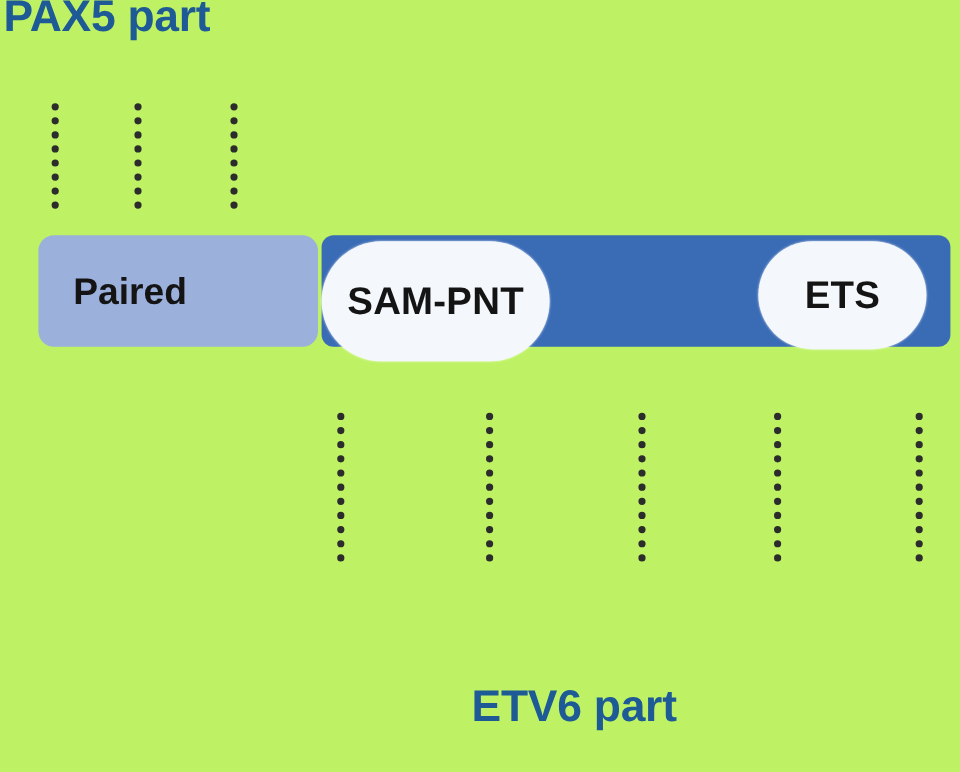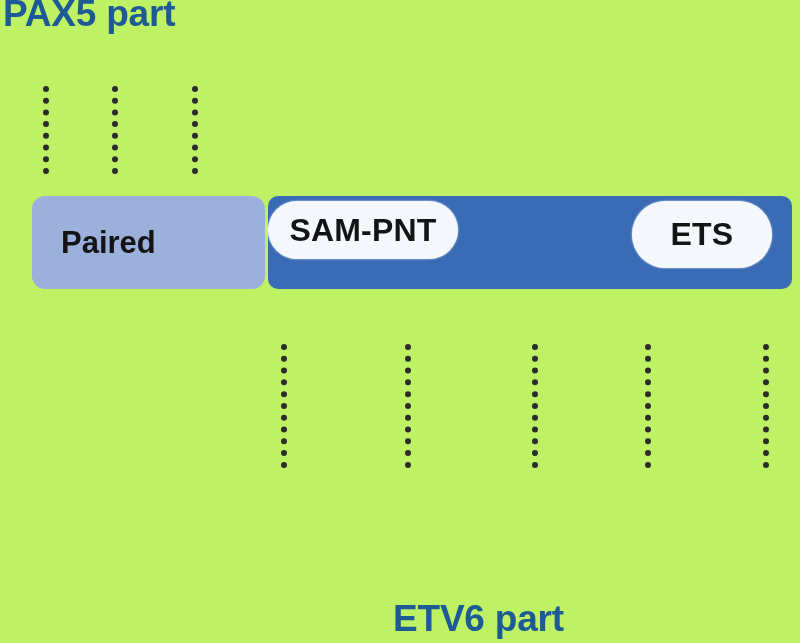--- a/index.html
+++ b/index.html
@@ -29,21 +29,21 @@
     letter-spacing: -0.2px;
     color: #1d5a96;
     white-space: nowrap;
   }
   #pax5-label {
     left: 3px;
     top: -5px;
   }
   #etv6-label {
     left: 393px;
-    top: 600px;
+    top: 570px;
   }
 
   
   #domain-bar {
     position: absolute;
     left: 32px;
     top: 196px;
     width: 760px;
     height: 93px;
   }
@@ -74,27 +74,27 @@
     border-radius: 999px;
     display: flex;
     align-items: center;
     justify-content: center;
     box-shadow: 0 0 2px rgba(255,255,255,0.9);
   }
   #sam-pnt-capsule {
     left: 236px;
     top: 5px;
     width: 190px;
-    height: 58px;
+    height: 100px;
   }
   #ets-capsule {
     left: 600px;
     top: 5px;
     width: 140px;
-    height: 67px;
+    height: 90px;
   }
   .capsule-label {
     font-family: "Liberation Sans", sans-serif;
     font-weight: bold;
     font-size: 32px;
     color: #141414;
     letter-spacing: 0.2px;
     white-space: nowrap;
   }
 

